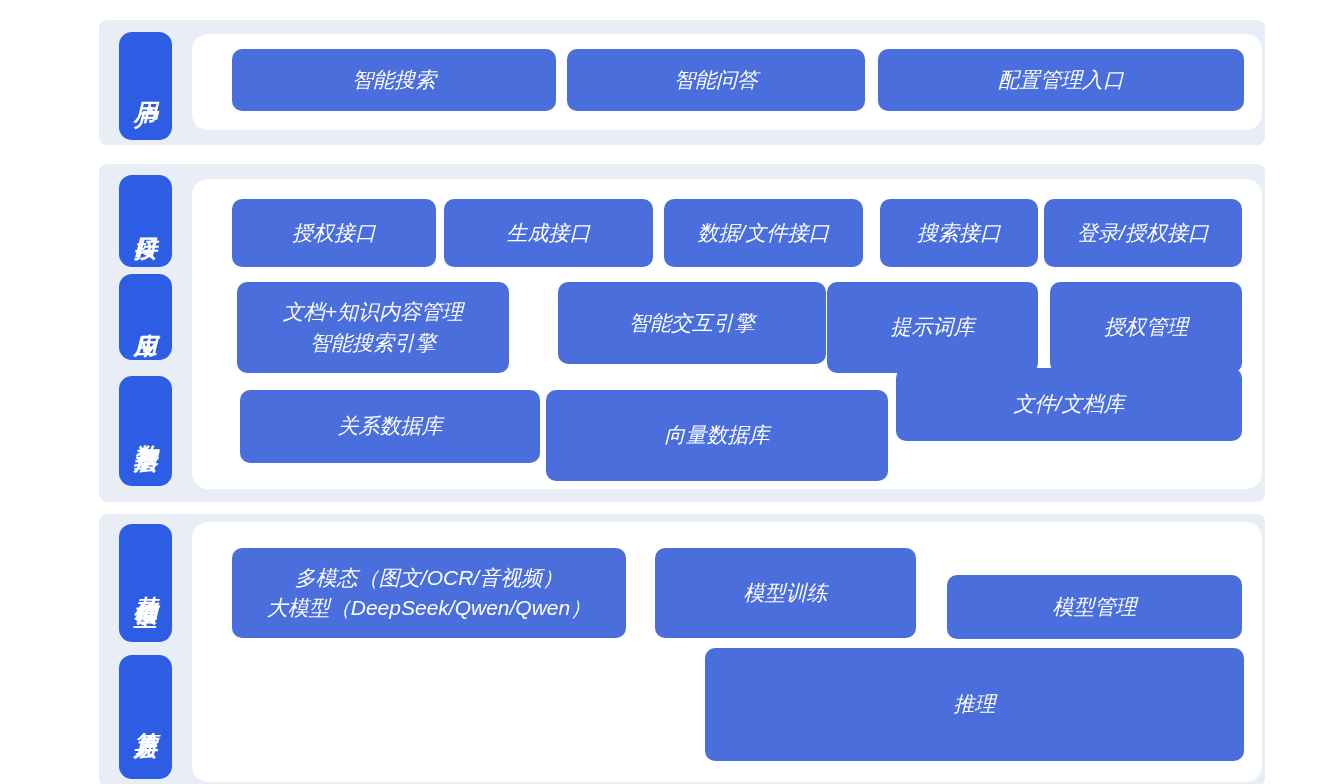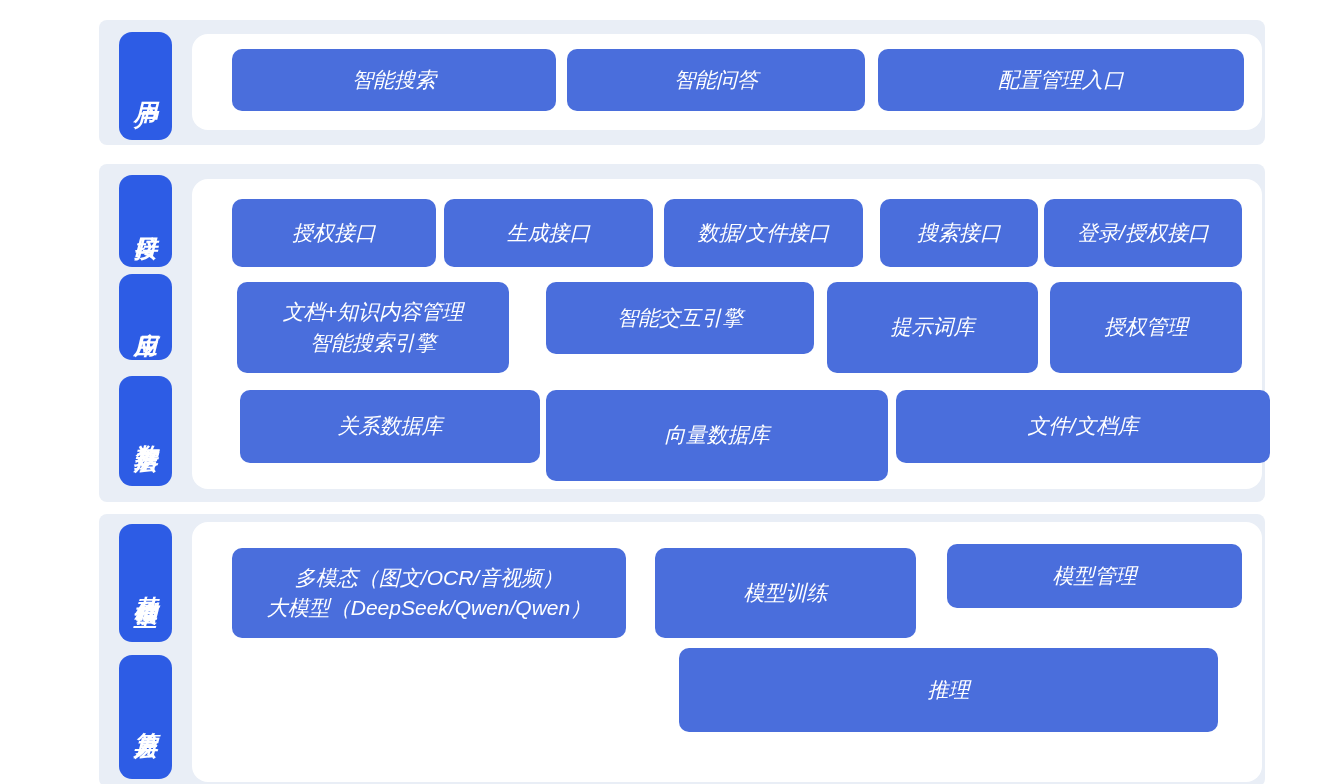--- a/index.html
+++ b/index.html
@@ -67,39 +67,39 @@
   </div>
 
   <div class="box" style="left:220px;top:187px;width:204px;height:68px">授权接口</div>
   <div class="box" style="left:432px;top:187px;width:209px;height:68px">生成接口</div>
   <div class="box" style="left:652px;top:187px;width:199px;height:68px">数据/文件接口</div>
   <div class="box" style="left:868px;top:187px;width:158px;height:68px">搜索接口</div>
   <div class="box" style="left:1032px;top:187px;width:198px;height:68px">登录/授权接口</div>
 
   <div class="box" style="left:225px;top:270px;width:272px;height:91px">文档+知识内容管理
 智能搜索引擎</div>
-  <div class="box" style="left:534px;top:270px;width:268px;height:72px">智能交互引擎</div>
+  <div class="box" style="left:546px;top:270px;width:268px;height:82px">智能交互引擎</div>
   <div class="box" style="left:815px;top:270px;width:211px;height:91px">提示词库</div>
   <div class="box" style="left:1038px;top:270px;width:192px;height:91px">授权管理</div>
 
   <div class="box" style="left:228px;top:378px;width:300px;height:73px">关系数据库</div>
   <div class="box" style="left:534px;top:378px;width:342px;height:91px">向量数据库</div>
-  <div class="box" style="left:884px;top:378px;width:374px;height:73px">文件/文档库</div>
+  <div class="box" style="left:884px;top:356px;width:346px;height:73px">文件/文档库</div>
 
   <div class="band" style="left:87px;top:502px;width:1166px;height:273px"></div>
   <div class="panel" style="left:180px;top:510px;width:1070px;height:260px"></div>
   <div class="pill" style="left:107px;top:512px;width:53px;height:118px">
     <span class="vtext">基础模型</span>
   </div>
   <div class="pill" style="left:107px;top:643px;width:53px;height:124px">
     <span class="vtext">算力层</span>
   </div>
 
   <div class="box" style="left:220px;top:536px;width:394px;height:90px">多模态（图文/OCR/音视频）
 大模型（DeepSeek/Qwen/Qwen）</div>
   <div class="box" style="left:643px;top:536px;width:261px;height:90px">模型训练</div>
-  <div class="box" style="left:935px;top:532px;width:295px;height:64px">模型管理</div>
+  <div class="box" style="left:935px;top:563px;width:295px;height:64px">模型管理</div>
 
-  <div class="box" style="left:667px;top:636px;width:539px;height:84px">推理</div>
+  <div class="box" style="left:693px;top:636px;width:539px;height:113px">推理</div>
 
   <div class="baseline" style="left:0;top:775px;width:1338px;height:3px"></div>
 
 </div>
 
 </body></html>

